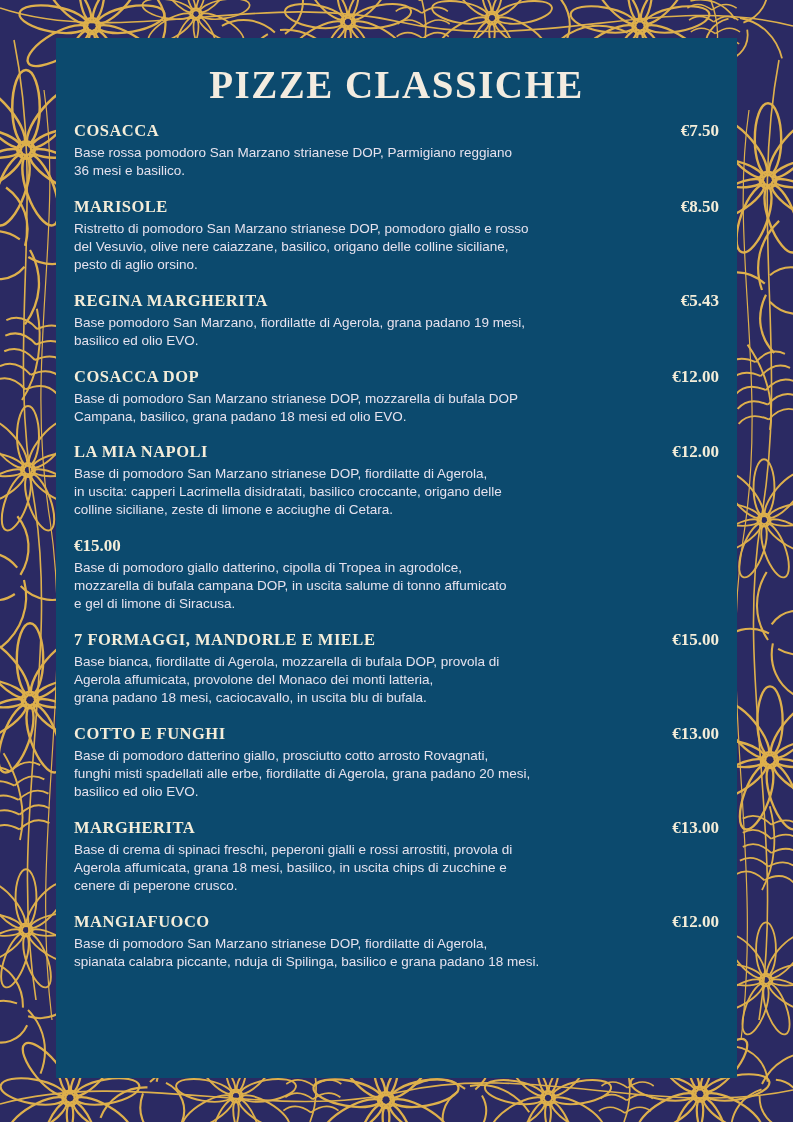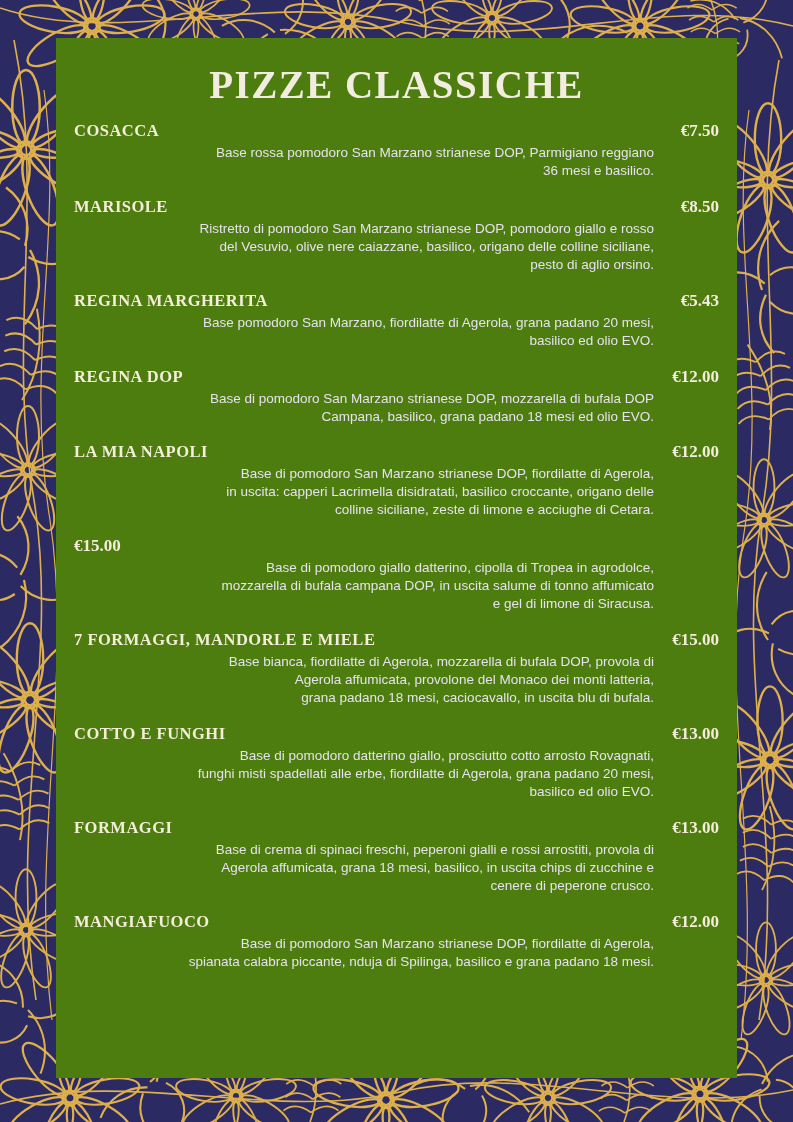--- a/index.html
+++ b/index.html
@@ -28,21 +28,21 @@
     height: 1122px;
   }
 
   
   #menu-panel {
     position: absolute;
     left: 56px;
     top: 38px;
     width: 681px;
     height: 1040px;
-    background: #4d7c0f;
+    background: #0c4a6e;
     z-index: 1;
     box-sizing: border-box;
     padding: 26px 18px 0 18px;
   }
 
   #page-title {
     text-align: center;
     font-family: "Liberation Serif", serif;
     font-weight: bold;
     font-size: 39px;
@@ -89,21 +89,20 @@
   }
 
   .item-desc {
     margin-top: 3px;
     font-family: "Liberation Sans", sans-serif;
     font-size: 13.5px;
     line-height: 1.33;
     color: #e6e2ee;
     max-width: 580px;
     white-space: pre-line;
-    text-align: right;
   }
 </style>
 </head>
 <body>
 
 <div id="decor-layer">
   <svg viewBox="0 0 793 1122" xmlns="http://www.w3.org/2000/svg" aria-hidden="true">
     <defs>
       <g id="petal-unit">
         <path d="M0,0 C14,-20 34,-26 48,-18 C34,-6 14,4 0,0 Z" fill="none" stroke="#e8b84b" stroke-width="2"></path>
@@ -226,26 +225,26 @@
         </div>
         <div class="item-desc">Ristretto di pomodoro San Marzano strianese DOP, pomodoro giallo e rosso
 del Vesuvio, olive nere caiazzane, basilico, origano delle colline siciliane,
 pesto di aglio orsino.</div>
       </li>
       <li class="menu-item">
         <div class="item-head">
           <span class="item-name">REGINA MARGHERITA</span>
           <span class="item-price">€5.43</span>
         </div>
-        <div class="item-desc">Base pomodoro San Marzano, fiordilatte di Agerola, grana padano 20 mesi,
+        <div class="item-desc">Base pomodoro San Marzano, fiordilatte di Agerola, grana padano 19 mesi,
 basilico ed olio EVO.</div>
       </li>
       <li class="menu-item">
         <div class="item-head">
-          <span class="item-name">REGINA DOP</span>
+          <span class="item-name">COSACCA DOP</span>
           <span class="item-price">€12.00</span>
         </div>
         <div class="item-desc">Base di pomodoro San Marzano strianese DOP, mozzarella di bufala DOP
 Campana, basilico, grana padano 18 mesi ed olio EVO.</div>
       </li>
       <li class="menu-item">
         <div class="item-head">
           <span class="item-name">LA MIA NAPOLI</span>
           <span class="item-price">€12.00</span>
         </div>
@@ -274,21 +273,21 @@
         <div class="item-head">
           <span class="item-name">COTTO E FUNGHI</span>
           <span class="item-price">€13.00</span>
         </div>
         <div class="item-desc">Base di pomodoro datterino giallo, prosciutto cotto arrosto Rovagnati,
 funghi misti spadellati alle erbe, fiordilatte di Agerola, grana padano 20 mesi,
 basilico ed olio EVO.</div>
       </li>
       <li class="menu-item">
         <div class="item-head">
-          <span class="item-name">FORMAGGI</span>
+          <span class="item-name">MARGHERITA</span>
           <span class="item-price">€13.00</span>
         </div>
         <div class="item-desc">Base di crema di spinaci freschi, peperoni gialli e rossi arrostiti, provola di
 Agerola affumicata, grana 18 mesi, basilico, in uscita chips di zucchine e
 cenere di peperone crusco.</div>
       </li>
       <li class="menu-item">
         <div class="item-head">
           <span class="item-name">MANGIAFUOCO</span>
           <span class="item-price">€12.00</span>

